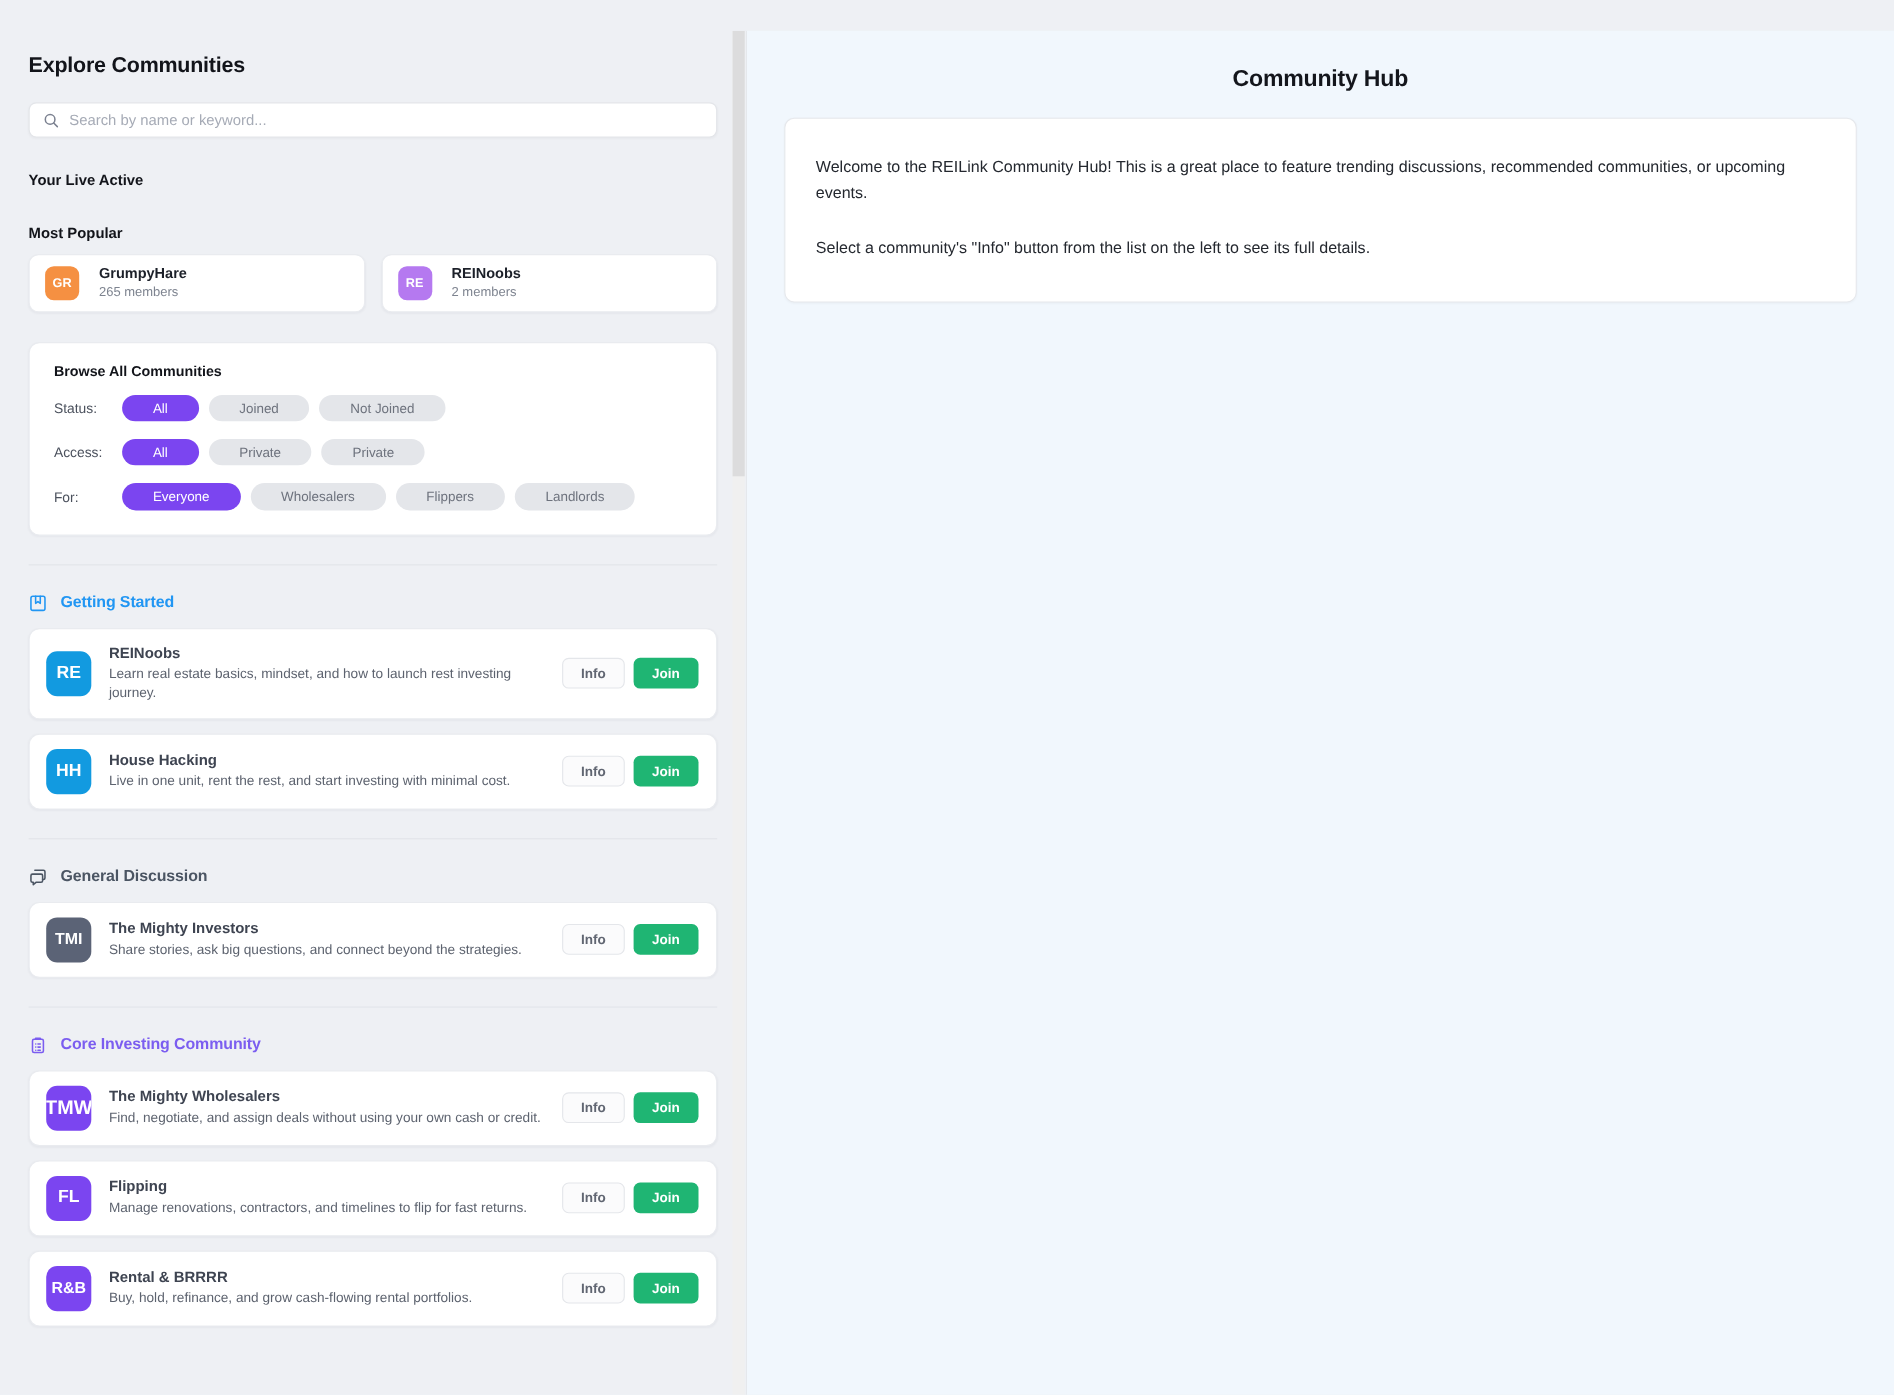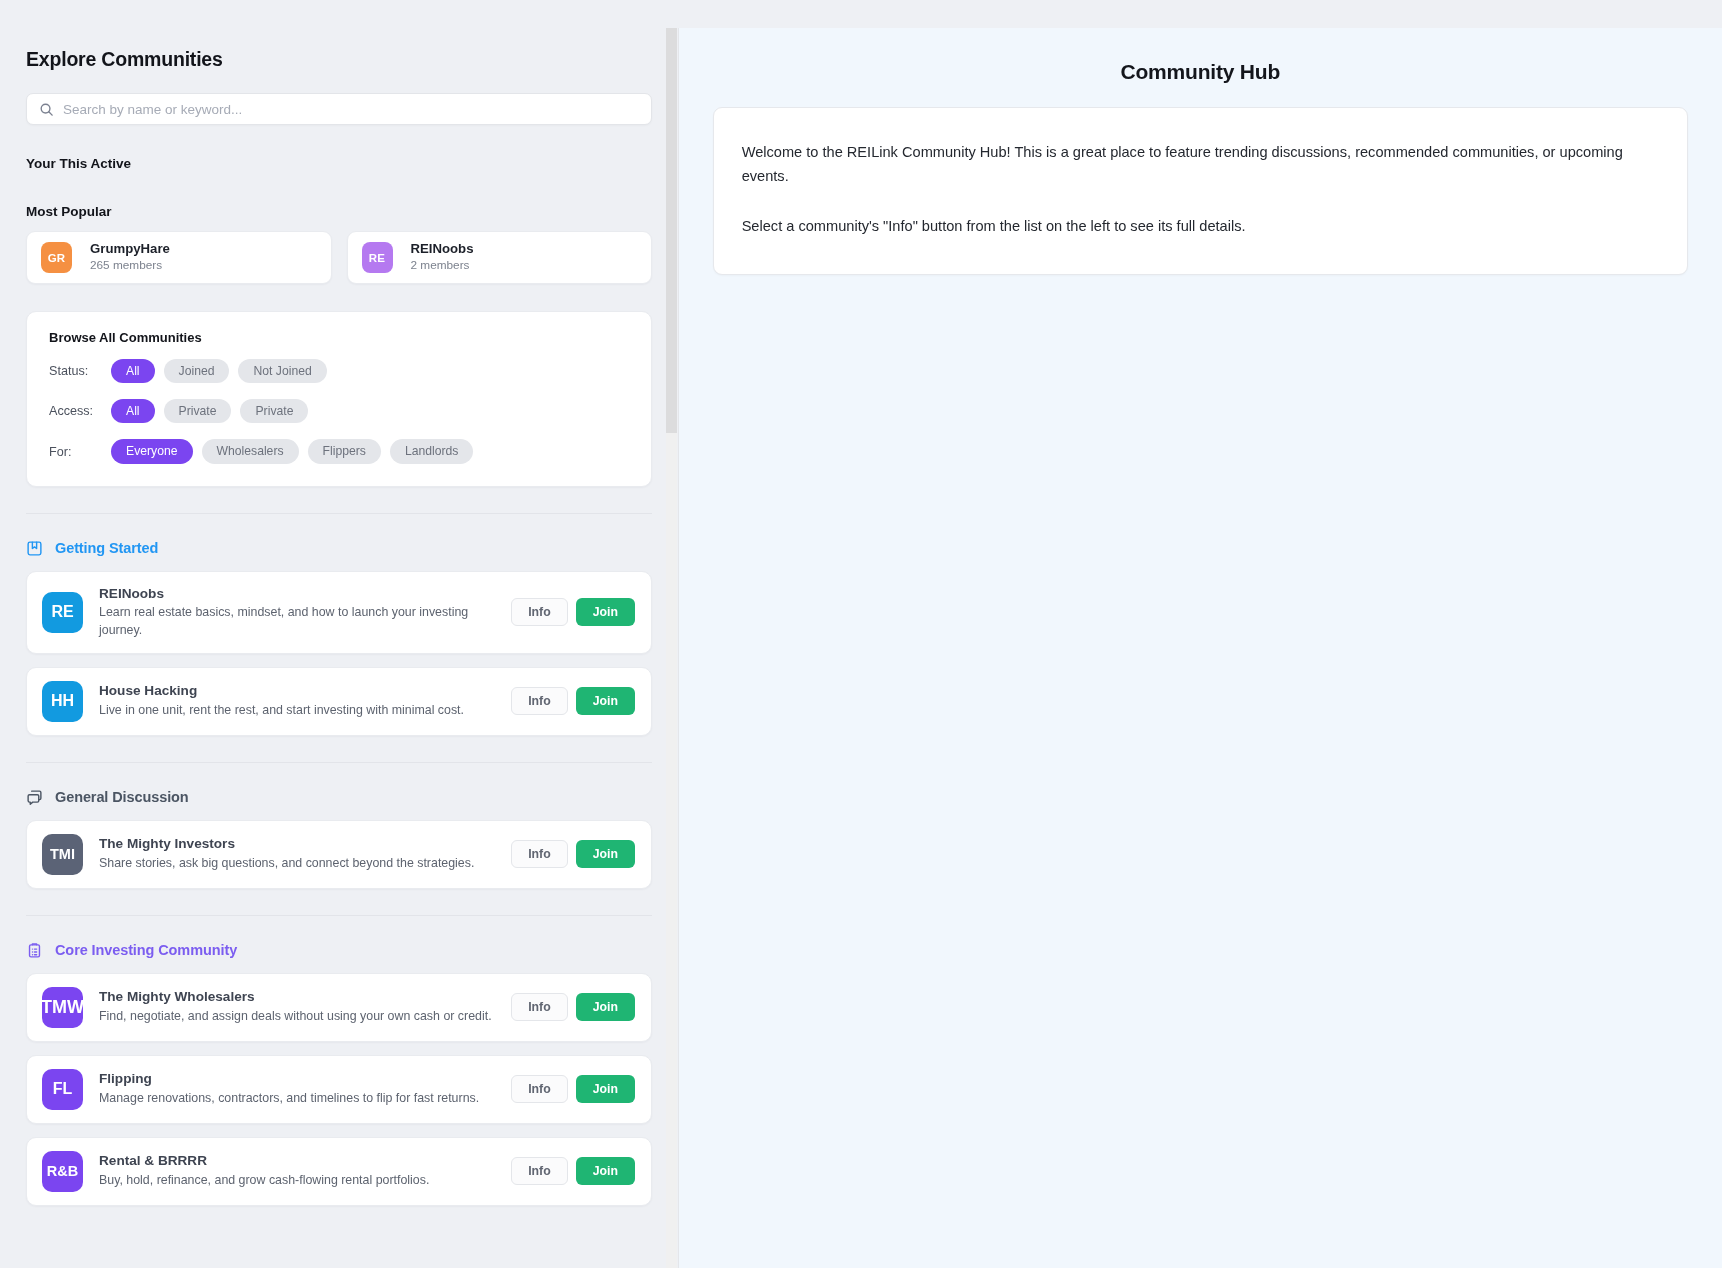--- a/index.html
+++ b/index.html
@@ -94,21 +94,21 @@
   .browse-title { font-size: 13px; font-weight: bold; color: #12141a; }
   .filter-row { display: flex; align-items: center; margin-top: 16px; }
   .filter-row:first-of-type { margin-top: 14px; }
   .filter-key { width: 62px; flex: 0 0 62px; font-size: 12.6px; color: #4b515d; }
   .chips { display: flex; gap: 9px; flex-wrap: wrap; }
   .chip {
     border: none; cursor: pointer;
     font-family: "Liberation Sans", sans-serif;
     font-size: 12.2px;
     border-radius: 999px;
-    padding: 6px 15px;
+    padding: 6px 28px;
     background: #e4e6ea; color: #6d727d;
     line-height: 1;
     text-align: center;
   }
   .chip.active { background: #7b45f0; color: #ffffff; }
 
   
   .sec-divider { height: 1px; background: #e2e4e9; margin: 26px 0 0 0; }
   .sec-head {
     display: flex; align-items: center; gap: 12px;
@@ -183,21 +183,21 @@
       <div class="page-title">Explore Communities</div>
 
       <div class="search-wrap">
         <svg class="search-icon" viewBox="0 0 24 24" fill="none" stroke="#7b8190" stroke-width="2.2" stroke-linecap="round">
           <circle cx="10.5" cy="10.5" r="7"></circle>
             <line x1="15.7" y1="15.7" x2="21" y2="21"></line>
         </svg>
         <input class="search-input" type="text" placeholder="Search by name or keyword..." style="">
       </div>
 
-      <div class="sec-label your-most-active">Your This Active</div>
+      <div class="sec-label your-most-active">Your Live Active</div>
 
       <div class="sec-label most-popular">Most Popular</div>
 
       <div class="popular-row">
         <div class="popular-card">
           <div class="av" style="background: rgb(245, 144, 66);">GR</div>
           <div class="pc-texts">
             <div class="pc-name">GrumpyHare</div>
             <div class="pc-members">265 members</div>
           </div>
@@ -248,21 +248,21 @@
             <svg viewBox="0 0 24 24" fill="none" stroke="#2196f3" stroke-width="2" stroke-linecap="round" stroke-linejoin="round" class="sec-icon">
               <rect x="3" y="3" width="18" height="18" rx="2.5"></rect>
               <path d="M9 3v9l3-2.2 3 2.2V3"></path>
             </svg>
             <div class="sec-title" style="color: rgb(33, 150, 243);">Getting Started</div>
           </div>
           <div class="comm-card">
             <div class="cc-av" style="background: rgb(18, 154, 224);">RE</div>
             <div class="cc-body">
               <div class="cc-name">REINoobs</div>
-              <div class="cc-desc">Learn real estate basics, mindset, and how to launch your investing journey.</div>
+              <div class="cc-desc">Learn real estate basics, mindset, and how to launch rest investing journey.</div>
             </div>
             <div class="cc-actions">
               <button class="btn-info">Info</button>
               <button class="btn-join">Join</button>
             </div>
           </div>
           <div class="comm-card">
             <div class="cc-av" style="background: rgb(18, 154, 224);">HH</div>
             <div class="cc-body">
               <div class="cc-name">House Hacking</div>

